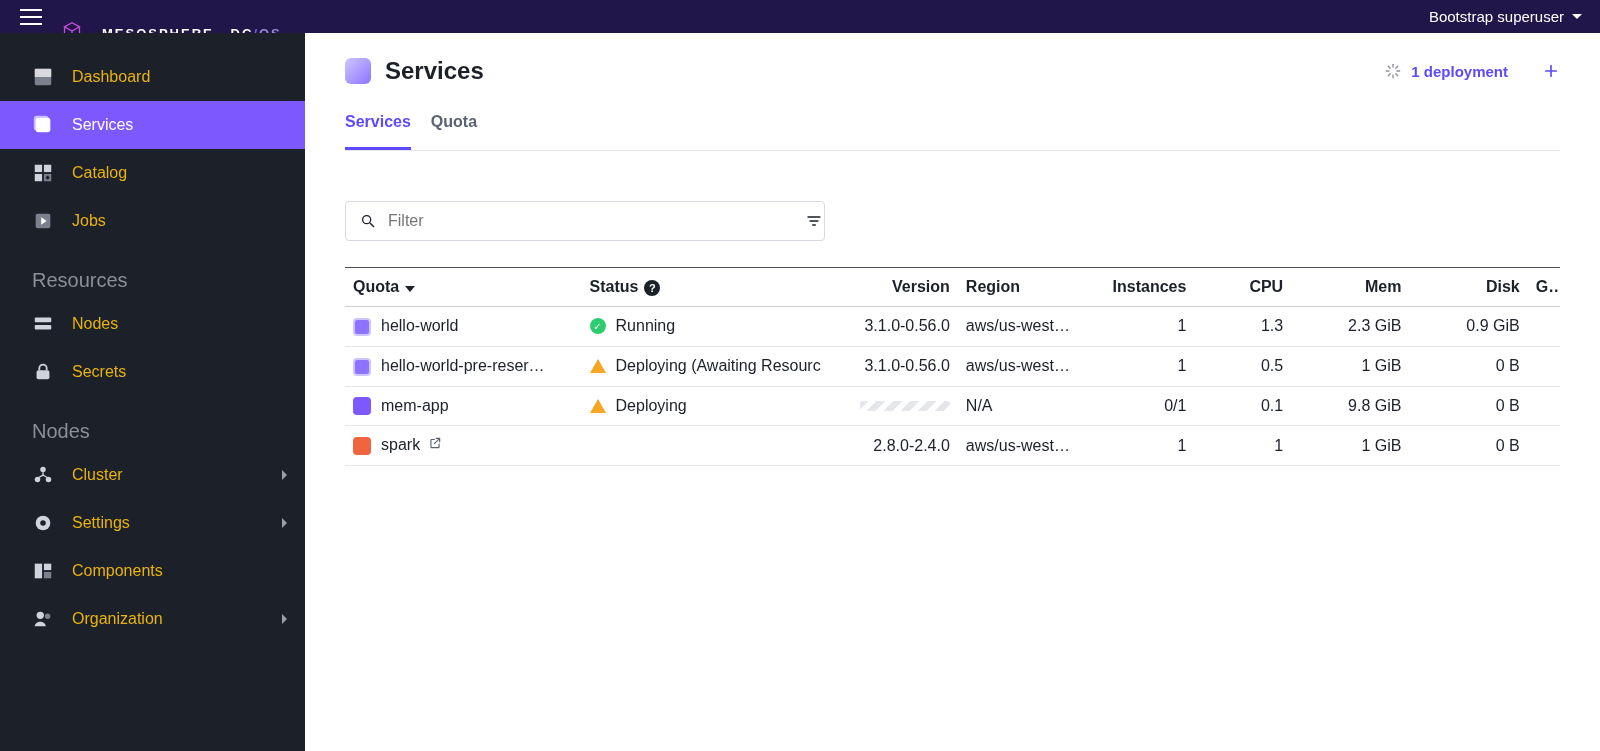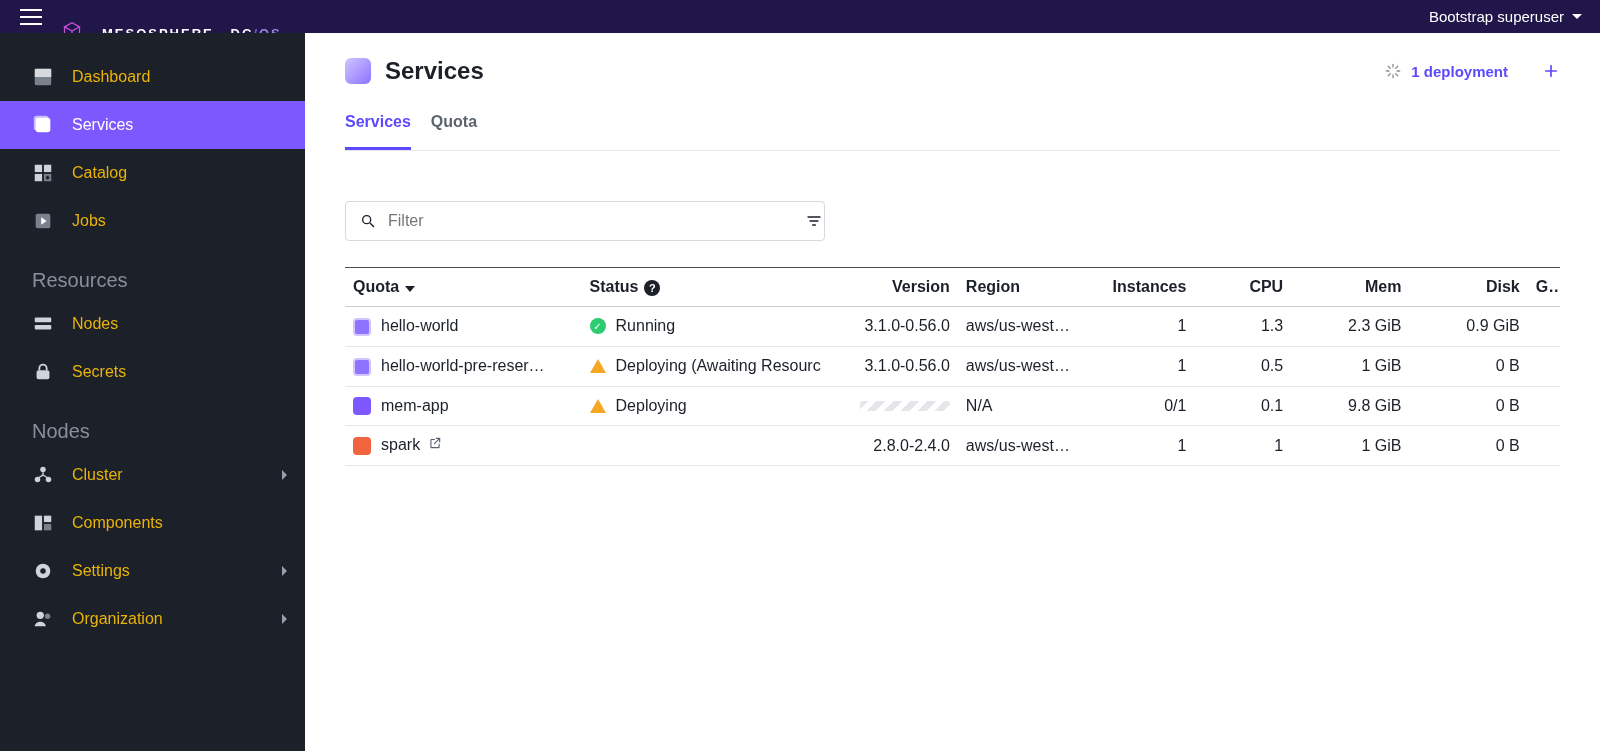--- a/index.html
+++ b/index.html
@@ -305,37 +305,37 @@
             <path d="M12 9v3l-5 3M12 12l5 3" stroke="#cfd3da" stroke-width="1.5" fill="none"></path>
           </svg>
       </span>
       <span>Cluster</span>
       <span class="chev"></span>
     </div>
 
     <div class="nav-item">
       <span class="nav-icon">
         <svg viewBox="0 0 24 24">
+            <circle cx="12" cy="12" r="8" fill="#cfd3da"></circle>
+            <circle cx="12" cy="12" r="3" fill="#1b2029"></circle>
+          </svg>
+      </span>
+      <span>Settings</span>
+      <span class="chev"></span>
+    </div>
+
+    <div class="nav-item">
+      <span class="nav-icon">
+        <svg viewBox="0 0 24 24">
             <rect x="3" y="4" width="8" height="16" fill="#cfd3da"></rect>
             <rect x="13" y="4" width="8" height="7" fill="#cfd3da"></rect>
             <rect x="13" y="13" width="8" height="7" fill="#7a818c"></rect>
           </svg>
       </span>
       <span>Components</span>
-    </div>
-
-    <div class="nav-item">
-      <span class="nav-icon">
-        <svg viewBox="0 0 24 24">
-            <circle cx="12" cy="12" r="8" fill="#cfd3da"></circle>
-            <circle cx="12" cy="12" r="3" fill="#1b2029"></circle>
-          </svg>
-      </span>
-      <span>Settings</span>
-      <span class="chev"></span>
     </div>
 
     <div class="nav-item">
       <span class="nav-icon">
         <svg viewBox="0 0 24 24">
             <circle cx="9" cy="8" r="4" fill="#cfd3da"></circle>
             <circle cx="17" cy="9" r="3" fill="#7a818c"></circle>
             <path d="M3 20c0-3 3-5 6-5s6 2 6 5" fill="#cfd3da"></path>
           </svg>
       </span>

